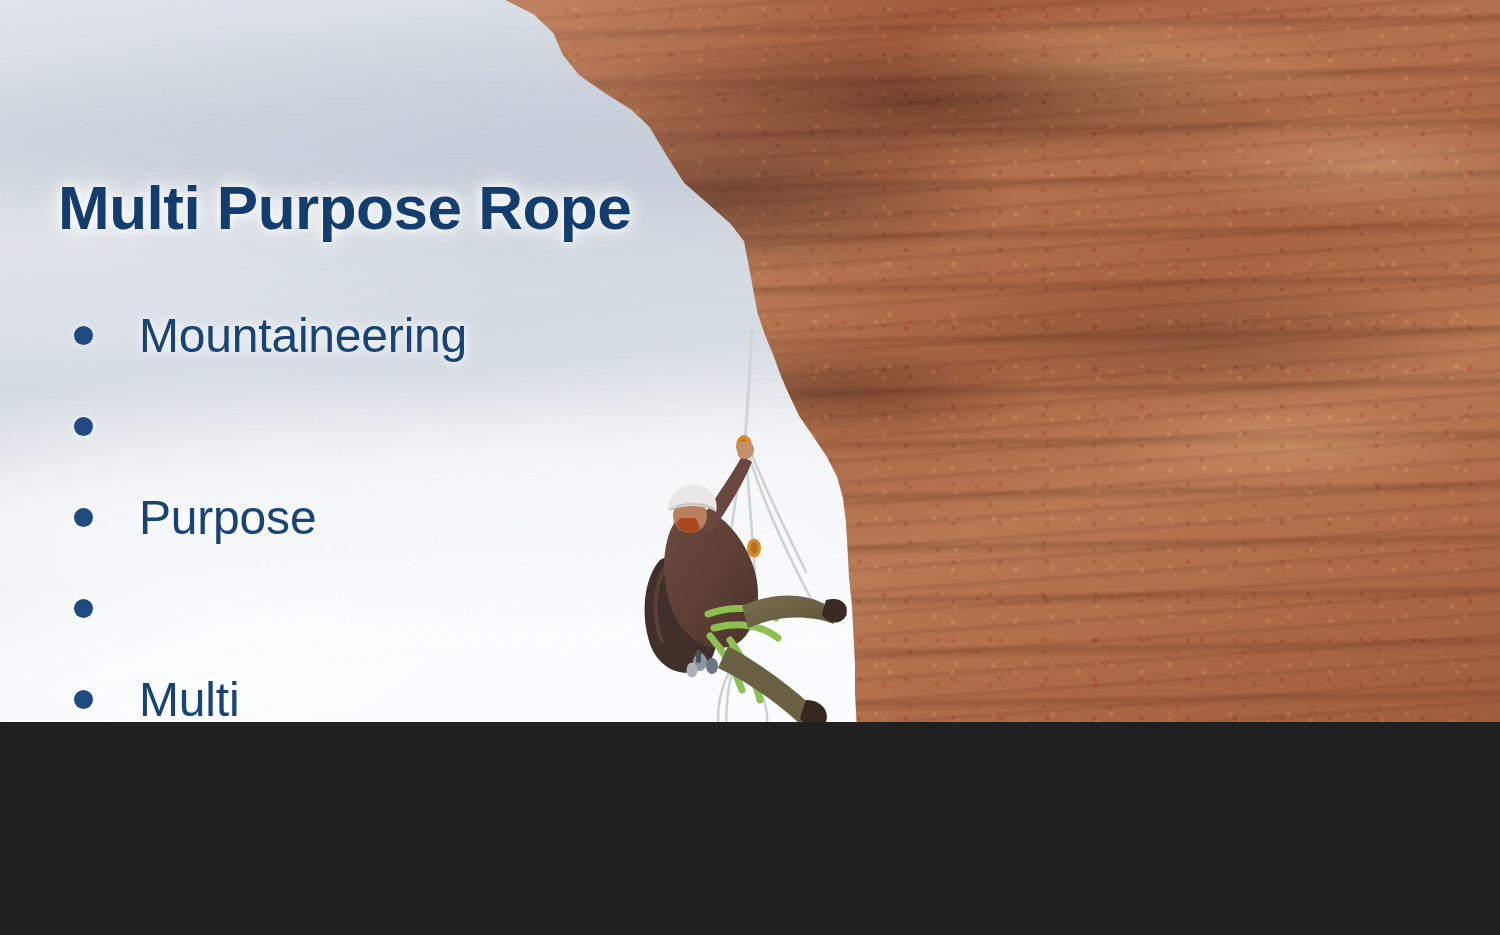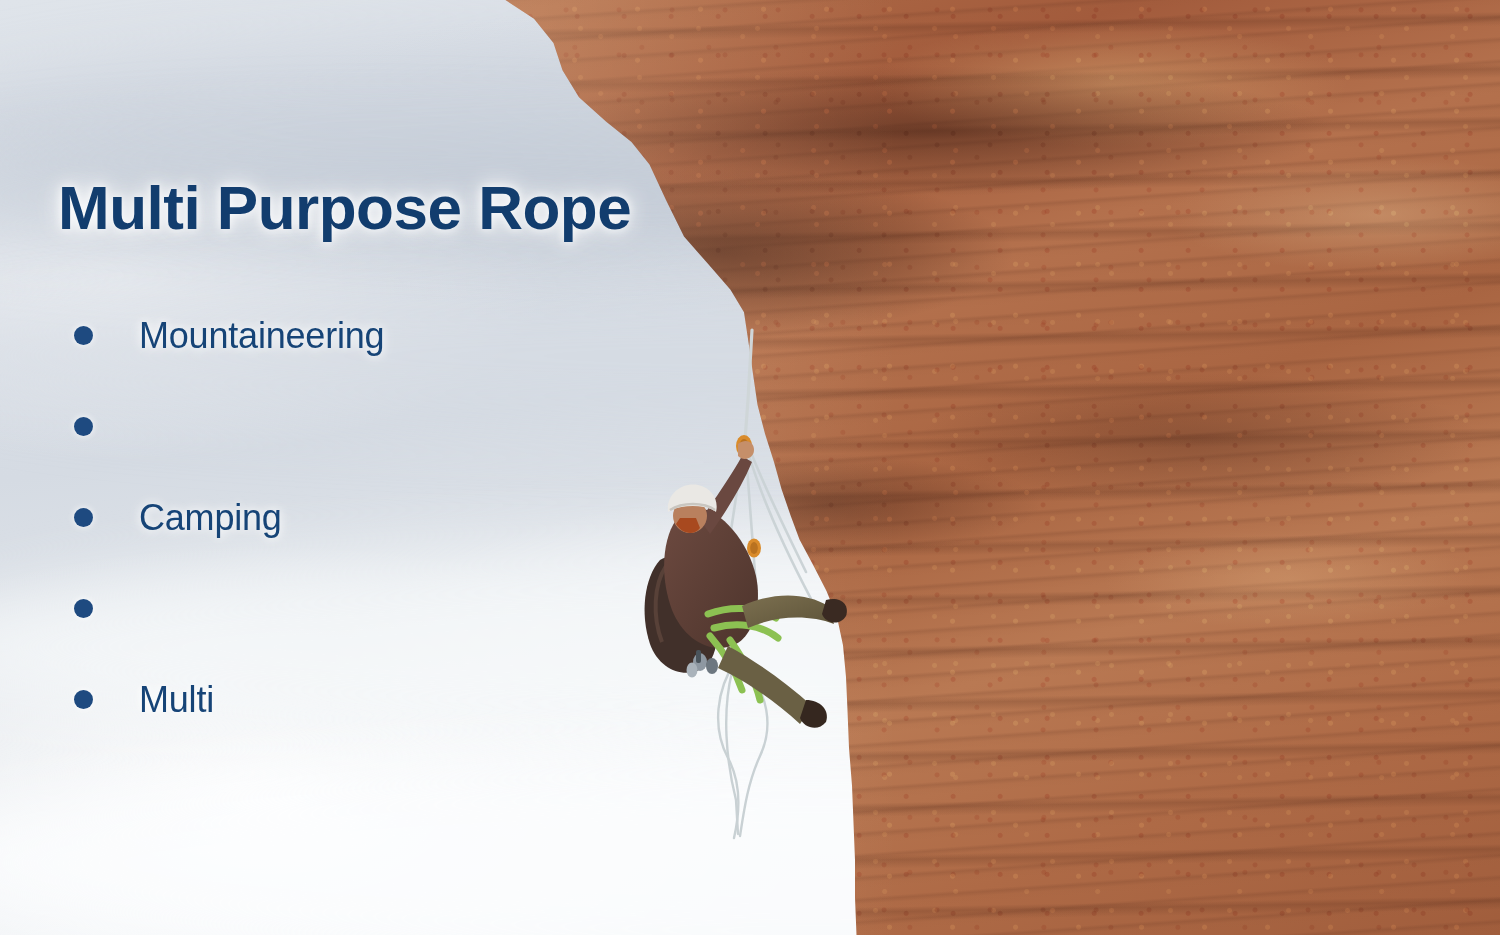--- a/index.html
+++ b/index.html
@@ -1,21 +1,21 @@
 <!DOCTYPE html>
 <html><head>
 <meta charset="utf-8">
 <title>Multi Purpose Rope</title>
 <style>
   * { margin:0; padding:0; box-sizing:border-box; }
   html,body { background:#202020; }
 
   #stage{
     position:relative;
-    width:1500px; height:935px;
+    width:1500px; height:722px;
     overflow:hidden;
     font-family:"Liberation Sans","DejaVu Sans",sans-serif;
     background:#f0abfc;
   }
 
   
   .sky{
     position:absolute; inset:0;
     background:
       radial-gradient(ellipse 900px 420px at 18% 86%, rgba(255,255,255,0.95) 0%, rgba(255,255,255,0.0) 62%),
@@ -124,21 +124,21 @@
     height:91px;
   }
   .dot{
     width:19px; height:19px; border-radius:50%;
     background:#1e4a80; flex:0 0 19px;
     margin-left:16px;
     box-shadow:0 0 7px rgba(255,255,255,0.85);
   }
   .bullet-label{
     margin-left:46px;
-    font-size:36px; font-weight:500; letter-spacing:-0.2px;
+    font-size:48px; font-weight:500; letter-spacing:-0.2px;
     color:#164477;
     text-shadow:
       0 0 8px rgba(255,255,255,0.95),
       0 0 16px rgba(255,255,255,0.7);
     white-space:nowrap;
   }
 </style>
 </head>
 <body>
 
@@ -243,21 +243,21 @@
       <span class="dot"></span>
       <span class="bullet-label">Mountaineering</span>
     </div>
 
     <div class="bullet-row">
       <span class="dot"></span>
     </div>
 
     <div class="bullet-row">
       <span class="dot"></span>
-      <span class="bullet-label">Camping</span>
+      <span class="bullet-label">Purpose</span>
     </div>
 
     <div class="bullet-row">
       <span class="dot"></span>
     </div>
 
     <div class="bullet-row">
       <span class="dot"></span>
       <span class="bullet-label">Multi</span>
     </div>

